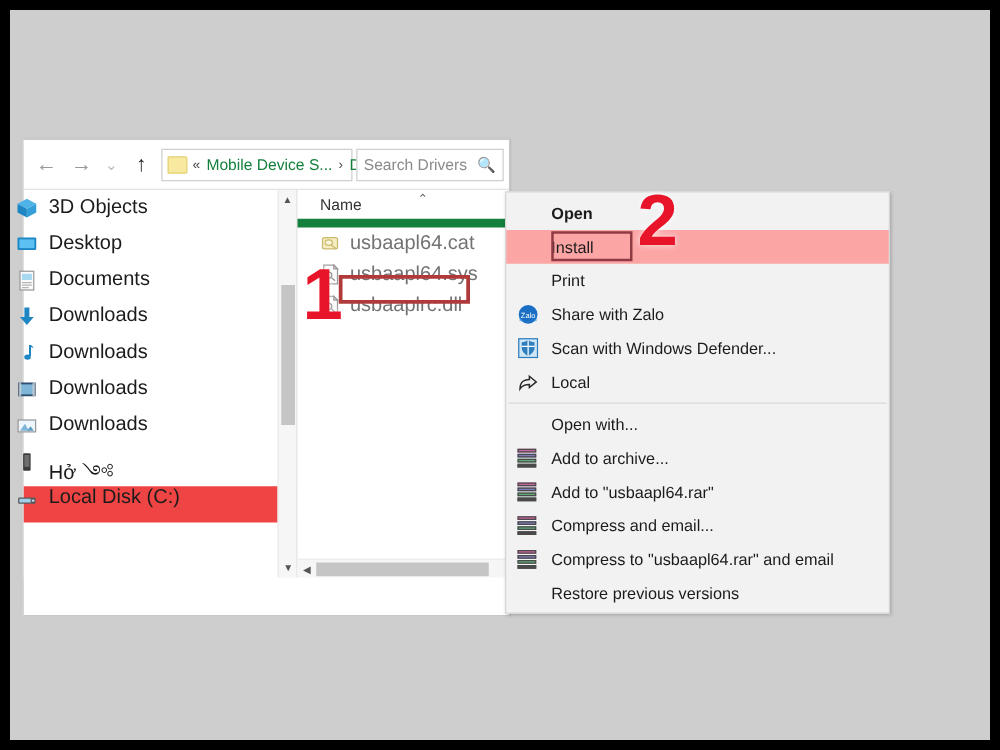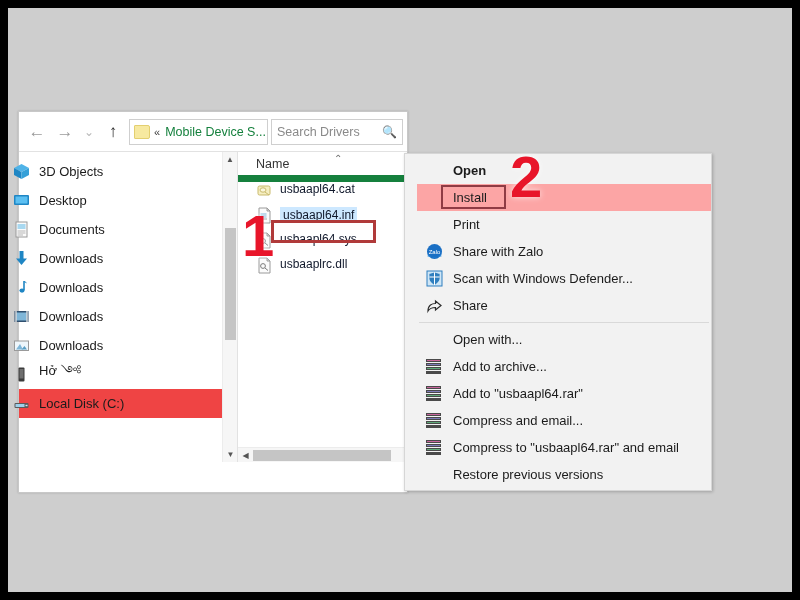--- a/index.html
+++ b/index.html
@@ -93,21 +93,21 @@
     font-size: 11px; color: #555;
     padding: 0 5px;
   }
   #addr-refresh {
     font-size: 13px; color: #555;
     padding: 0 4px;
     border-left: 1px solid #e4e4e4;
   }
 
   #searchbox {
-    width: 132px;
+    width: 118px;
     height: 26px;
     margin-left: 3px;
     border: 1px solid #cfcfcf;
     background: #fff;
     display: flex;
     align-items: center;
     padding: 0 5px;
   }
   #search-placeholder {
     flex: 1;
@@ -128,23 +128,22 @@
   
   #navpane {
     width: 218px;
     background: #ffffff;
     padding-top: 5px;
     position: relative;
   }
   .nav-item {
     height: 29px;
     display: flex;
-    align-items: center;
     padding-left: 20px;
-    font-size: 13px;
+    font-size: 16px;
     color: #1b1b1b;
     white-space: nowrap;
   }
   .nav-item.selected { background: #ef4444; }
   .nav-ico {
     width: 18px; height: 18px;
     margin-right: 9px;
     flex: none;
     display: flex; align-items: center; justify-content: center;
     margin-left: -27px;
@@ -188,24 +187,24 @@
     position: relative;
   }
   #sort-caret {
     position: absolute;
     left: 96px; top: 1px;
     font-size: 10px; color: #6a6a6a;
   }
   .file-row {
     height: 25px;
     display: flex;
-    align-items: flex-start;
+    align-items: center;
     padding-left: 18px;
-    font-size: 12px;
-    color: #0f172a;
+    font-size: 16px;
+    color: #737373;
     white-space: nowrap;
   }
   .file-ico {
     width: 17px; height: 17px;
     margin-right: 7px;
     flex: none;
     position: relative;
   }
   .file-name.selected {
     background: #cde8ff;
@@ -259,21 +258,21 @@
   #status-size { margin-left: 8px; }
 
   
   #ctxmenu {
     position: absolute;
     left: 396px; top: 145px;
     width: 308px;
     background: #f2f2f2;
     border: 1px solid #d6d6d6;
     box-shadow: 1px 1px 3px rgba(0,0,0,.22);
-    padding: 3px 0 2px 12px;
+    padding: 3px 0 2px 0;
   }
   .mi {
     height: 27px;
     display: flex;
     align-items: center;
     font-size: 13px;
     color: #1b1b1b;
     padding-left: 8px;
     white-space: nowrap;
     position: relative;
@@ -483,31 +482,20 @@
             <span class="file-ico">
               <svg width="17" height="17" viewBox="0 0 17 17">
                 <rect x="2" y="4" width="12" height="9" rx="1.5" fill="#f5eec2" stroke="#c9b96a"></rect>
                 <ellipse cx="7" cy="8" rx="3" ry="2.2" fill="#fbf7de" stroke="#c9b96a"></ellipse>
                 <path d="M9,10 L13,13" stroke="#c9b96a" fill="none"></path>
               </svg>
             </span>
             <span class="file-name">usbaapl64.cat</span>
           </div>
 
-          <div class="file-row">
-            <span class="file-ico">
-              <svg width="17" height="17" viewBox="0 0 17 17">
-                <polygon points="3,1 11,1 14,4 14,16 3,16" fill="#fbfbfb" stroke="#9a9a9a"></polygon>
-                <polygon points="11,1 14,4 11,4" fill="#dcdcdc" stroke="#9a9a9a"></polygon>
-                <rect x="4.5" y="6" width="6" height="5" fill="#b9d7ea"></rect>
-                <path d="M5,12 L11,12" stroke="#9a9a9a"></path>
-              </svg>
-            </span>
-            <span class="file-name selected">usbaapl64.inf</span>
-          </div>
 
           <div class="file-row">
             <span class="file-ico">
               <svg width="17" height="17" viewBox="0 0 17 17">
                 <polygon points="3,1 11,1 14,4 14,16 3,16" fill="#fbfbfb" stroke="#9a9a9a"></polygon>
                 <polygon points="11,1 14,4 11,4" fill="#dcdcdc" stroke="#9a9a9a"></polygon>
                 <circle cx="7" cy="9" r="2.4" fill="none" stroke="#7a7a7a"></circle>
                 <path d="M9,11 L12,13.5" stroke="#7a7a7a"></path>
               </svg>
             </span>
@@ -578,21 +566,21 @@
         <span class="mi-label">Scan with Windows Defender...</span>
       </div>
 
       <div class="mi">
         <span class="mi-ico">
           <svg width="17" height="17" viewBox="0 0 17 17">
             <path d="M2,14 C2,8 6,6.5 9.5,6.5 L9.5,4 L15,8.5 L9.5,13 L9.5,10.5
                      C6.5,10.5 3.5,11.5 2,14 Z" fill="none" stroke="#2b2b2b" stroke-width="1.2"></path>
           </svg>
         </span>
-        <span class="mi-label">Share</span>
+        <span class="mi-label">Local</span>
       </div>
 
       <div class="mi-sep"></div>
 
       <div class="mi">
         <span class="mi-ico empty"></span>
         <span class="mi-label">Open with...</span>
       </div>
 
       <div class="mi">

